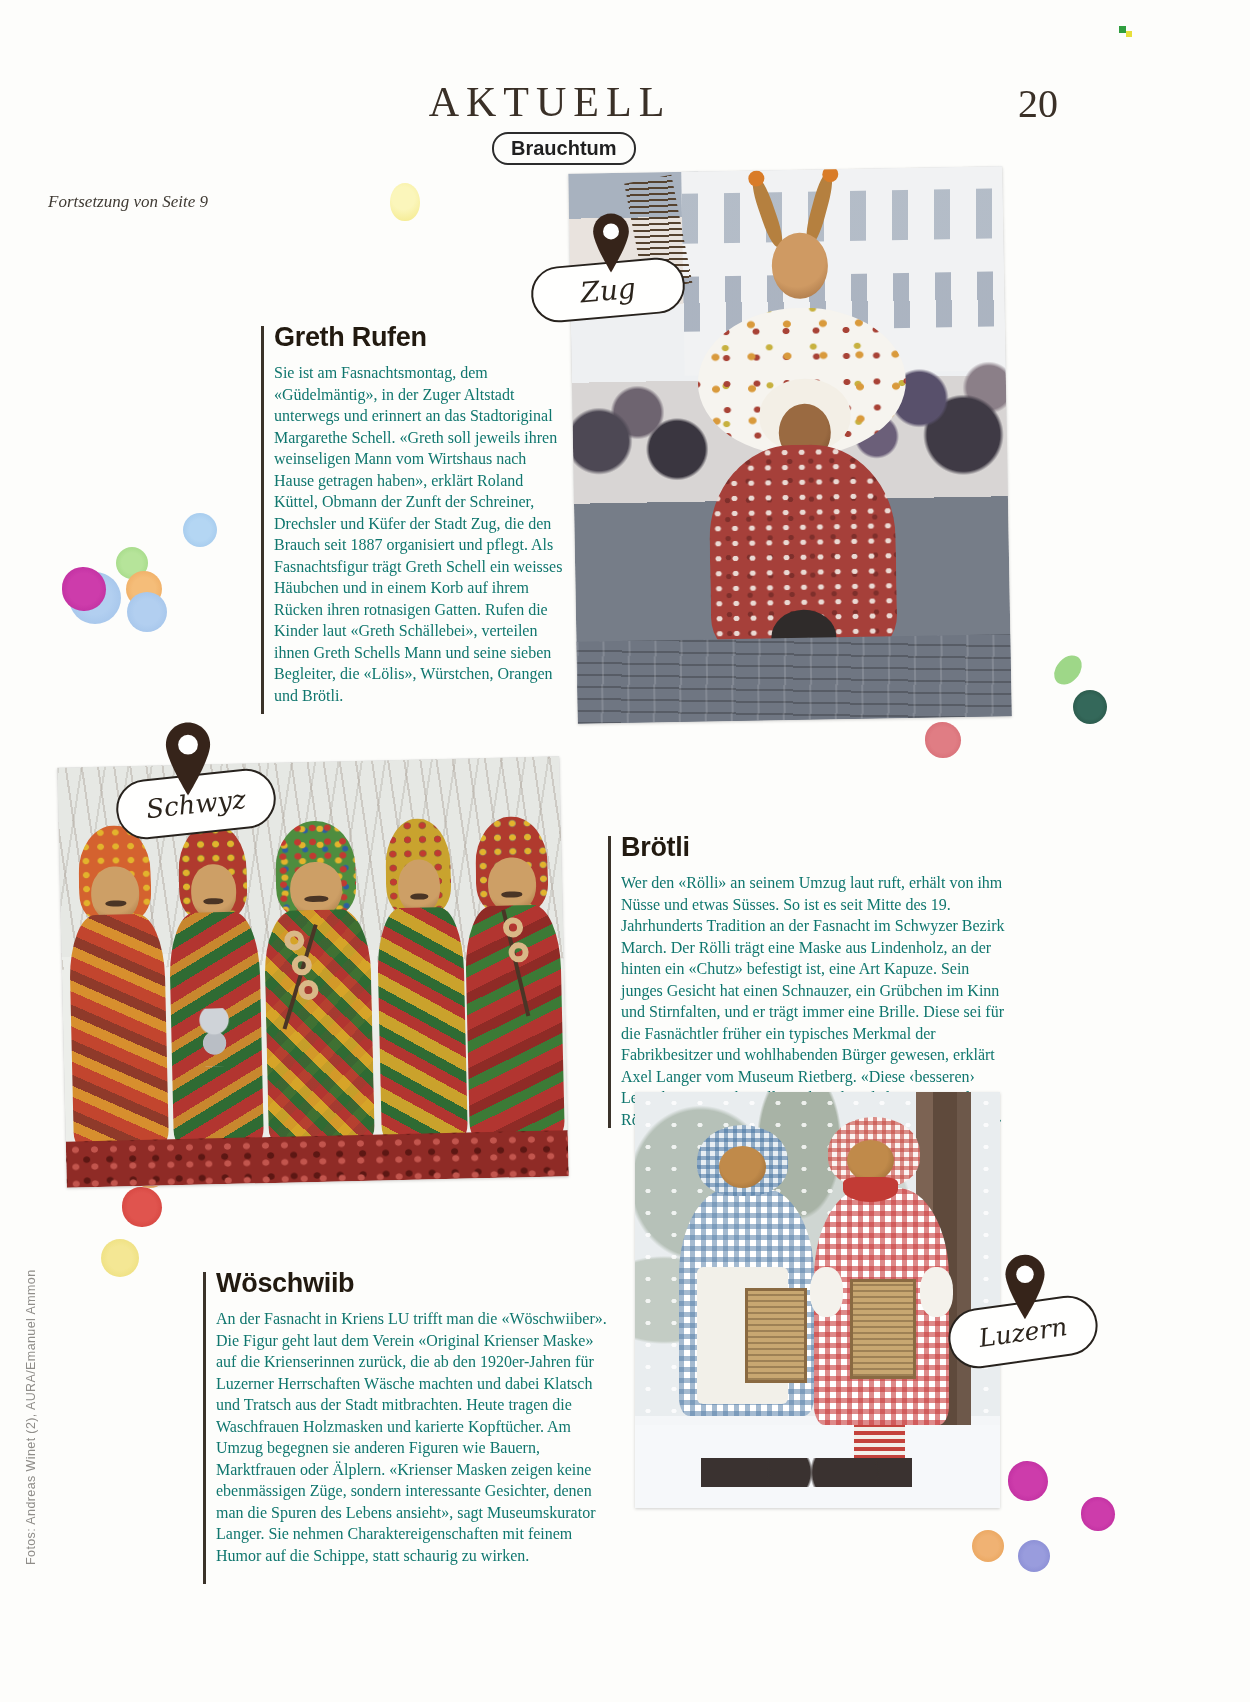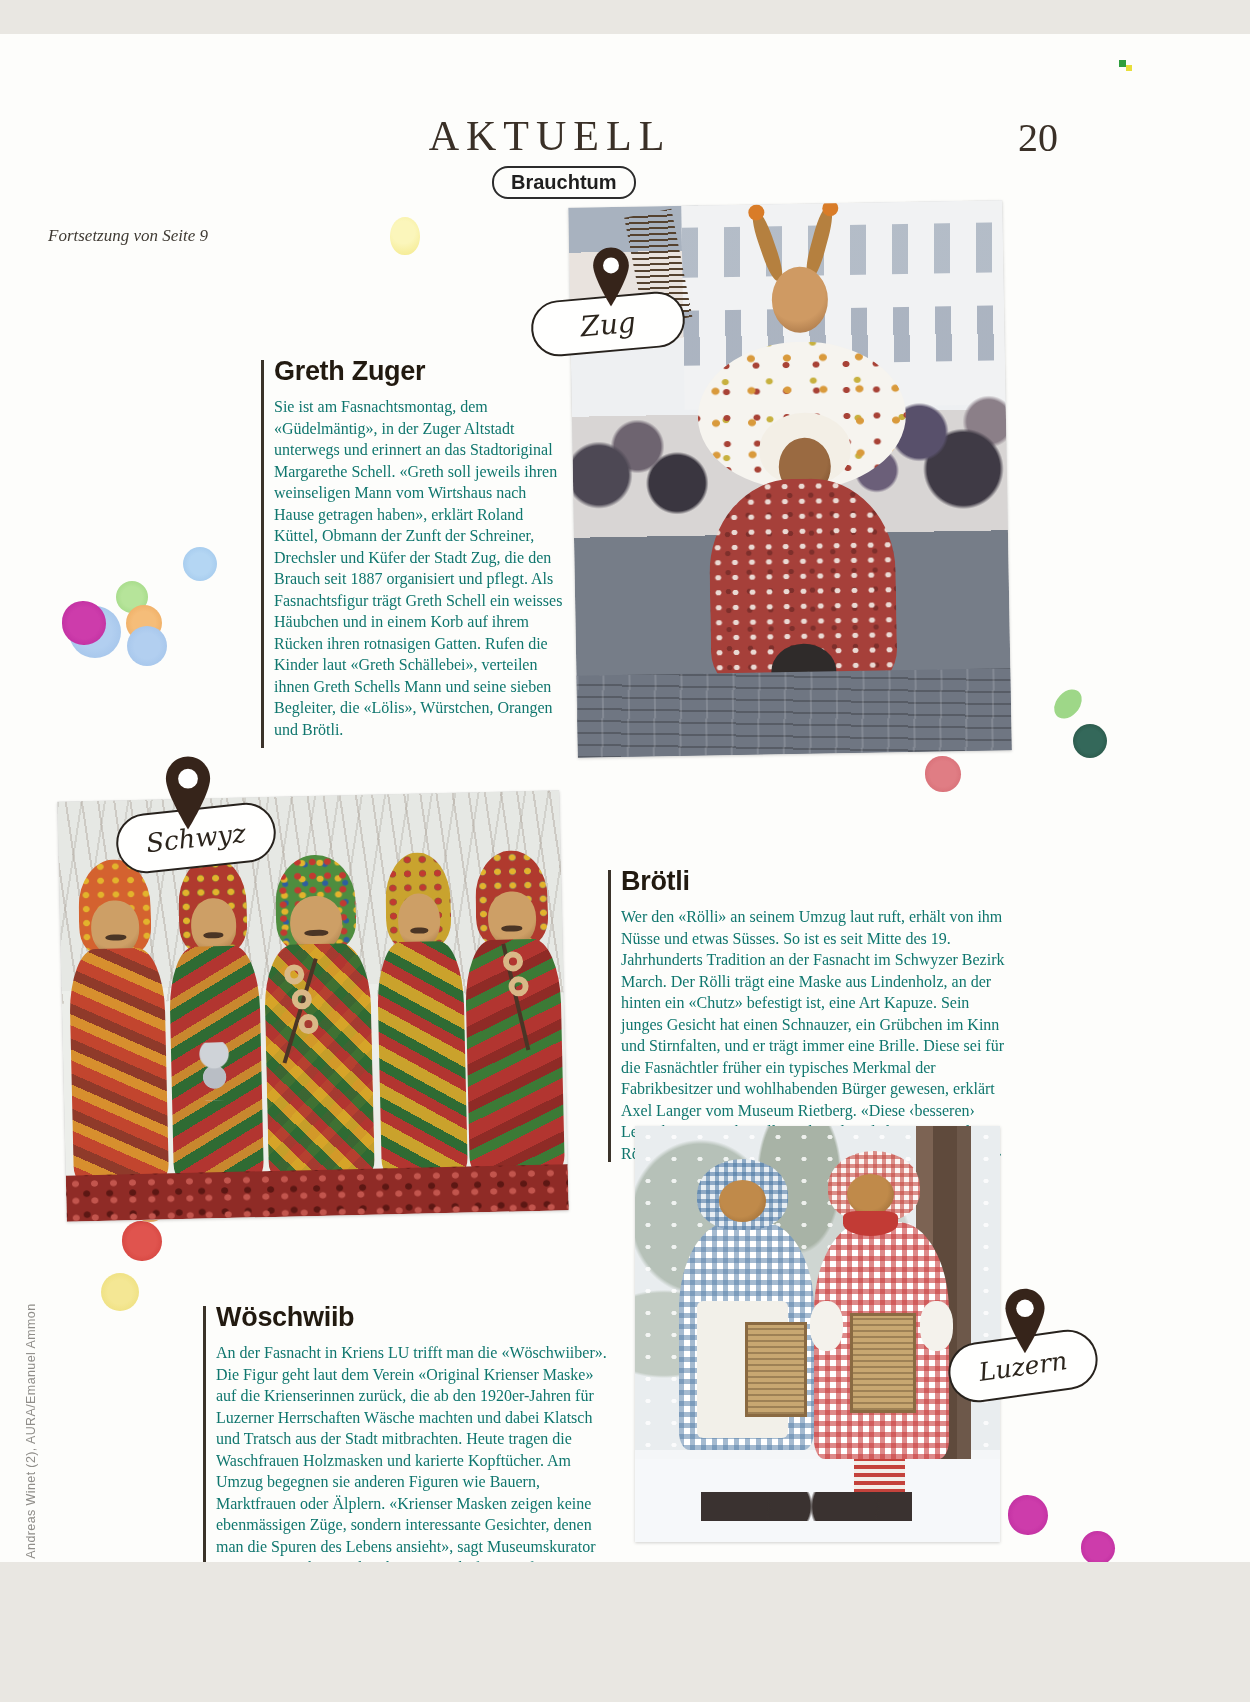--- a/index.html
+++ b/index.html
@@ -1,17 +1,17 @@
 <!DOCTYPE html>
 <html><head>
 <meta charset="utf-8">
 <style>
   html,body{margin:0;padding:0;background:#e9e7e2;}
-  .page{position:relative;width:1250px;height:1528px;background:#fdfdfb;overflow:hidden;
-        font-family:"Liberation Serif",serif;color:#39332c;margin-top:34px;}
+  .page{position:relative;width:1250px;height:1702px;background:#fdfdfb;overflow:hidden;
+        font-family:"Liberation Serif",serif;color:#39332c;}
   .abs{position:absolute;}
 
   
   .masthead{left:405px;top:78px;width:290px;text-align:center;
     font-family:"Liberation Serif",serif;font-size:42px;letter-spacing:7px;color:#3a3027;font-weight:400;}
   .pagenum{left:1018px;top:80px;font-size:40px;color:#3a3027;font-family:"Liberation Serif",serif;}
   .cat-pill{left:492px;top:132px;border:2px solid #2c2c2c;border-radius:16px;padding:3px 17px;
     font-family:"Liberation Sans",sans-serif;font-weight:bold;font-size:20px;color:#1f1f1f;background:#fdfdfb;}
   .cont-note{left:48px;top:192px;font-style:italic;font-size:17px;color:#3f3a33;}
   .reg-mark-g{left:1119px;top:26px;width:7px;height:7px;background:#2f9e3f;}
@@ -260,21 +260,21 @@
   <svg class="abs pin pin-zug" viewBox="0 0 40 58">
     <path d="M20 1C10.6 1 3 8.6 3 18c0 11.5 17 39 17 39s17-27.5 17-39C37 8.6 29.4 1 20 1z" fill="#36241a"></path>
     <circle cx="20" cy="18" r="7.6" fill="#ffffff"></circle>
   </svg>
   <div class="abs loc-pill pill-zug">
     <span>Zug</span>
   </div>
 
   <div class="abs vrule rule-greth"></div>
   <div class="abs article art-greth">
-    <h2>Greth Zuger</h2>
+    <h2>Greth Rufen</h2>
     <div class="body">Sie ist am Fasnachtsmontag, dem «Güdelmäntig», in der Zuger Altstadt unterwegs und erinnert an das Stadtoriginal Margarethe Schell. «Greth soll jeweils ihren weinseligen Mann vom Wirtshaus nach Hause getragen haben», erklärt Roland Küttel, Obmann der Zunft der Schreiner, Drechsler und Küfer der Stadt Zug, die den Brauch seit 1887 organisiert und pflegt. Als Fasnachtsfigur trägt Greth Schell ein weisses Häubchen und in einem Korb auf ihrem Rücken ihren rotnasigen Gatten. Rufen die Kinder laut «Greth Schällebei», verteilen ihnen Greth Schells Mann und seine sieben Begleiter, die «Lölis», Würstchen, Orangen und Brötli.</div>
   </div>
 
   <div class="abs photo photo2">
     <div class="ply p2-bg"></div>
     <div class="ply p2-trees"></div>
     <div class="ply p2f p2f1">
       <div class="hood"></div>
         <div class="face"></div>
         <div class="torso"></div>

